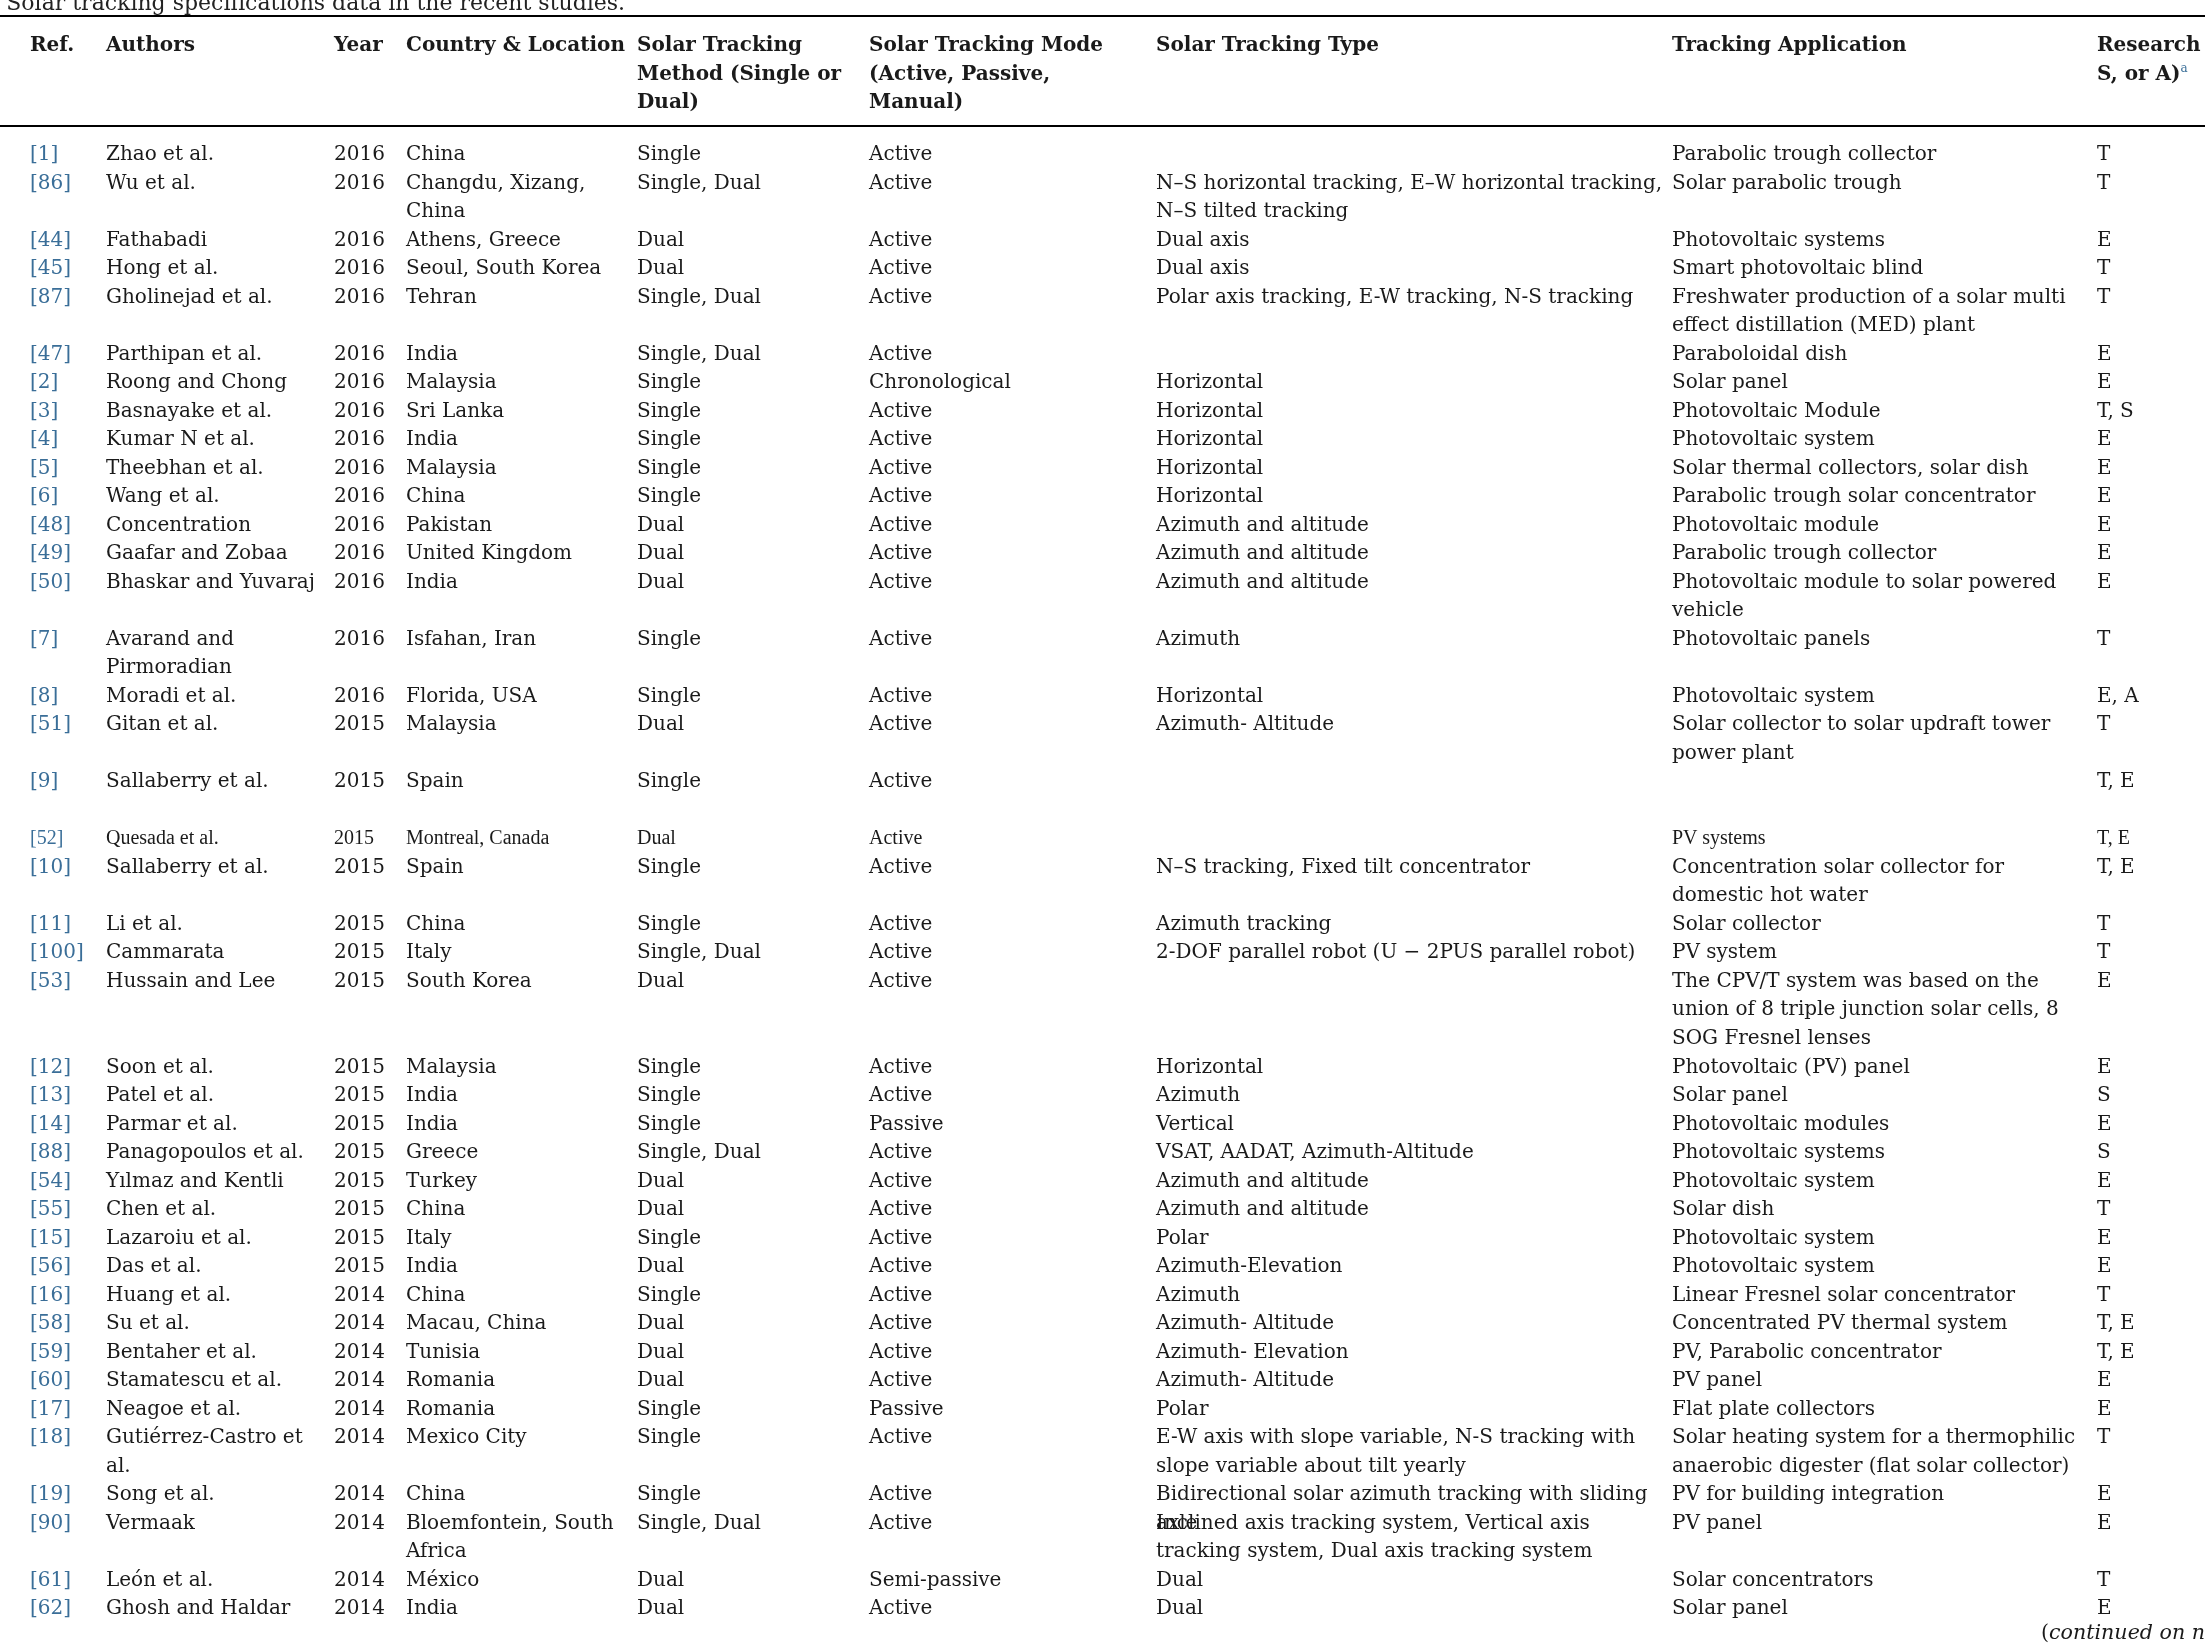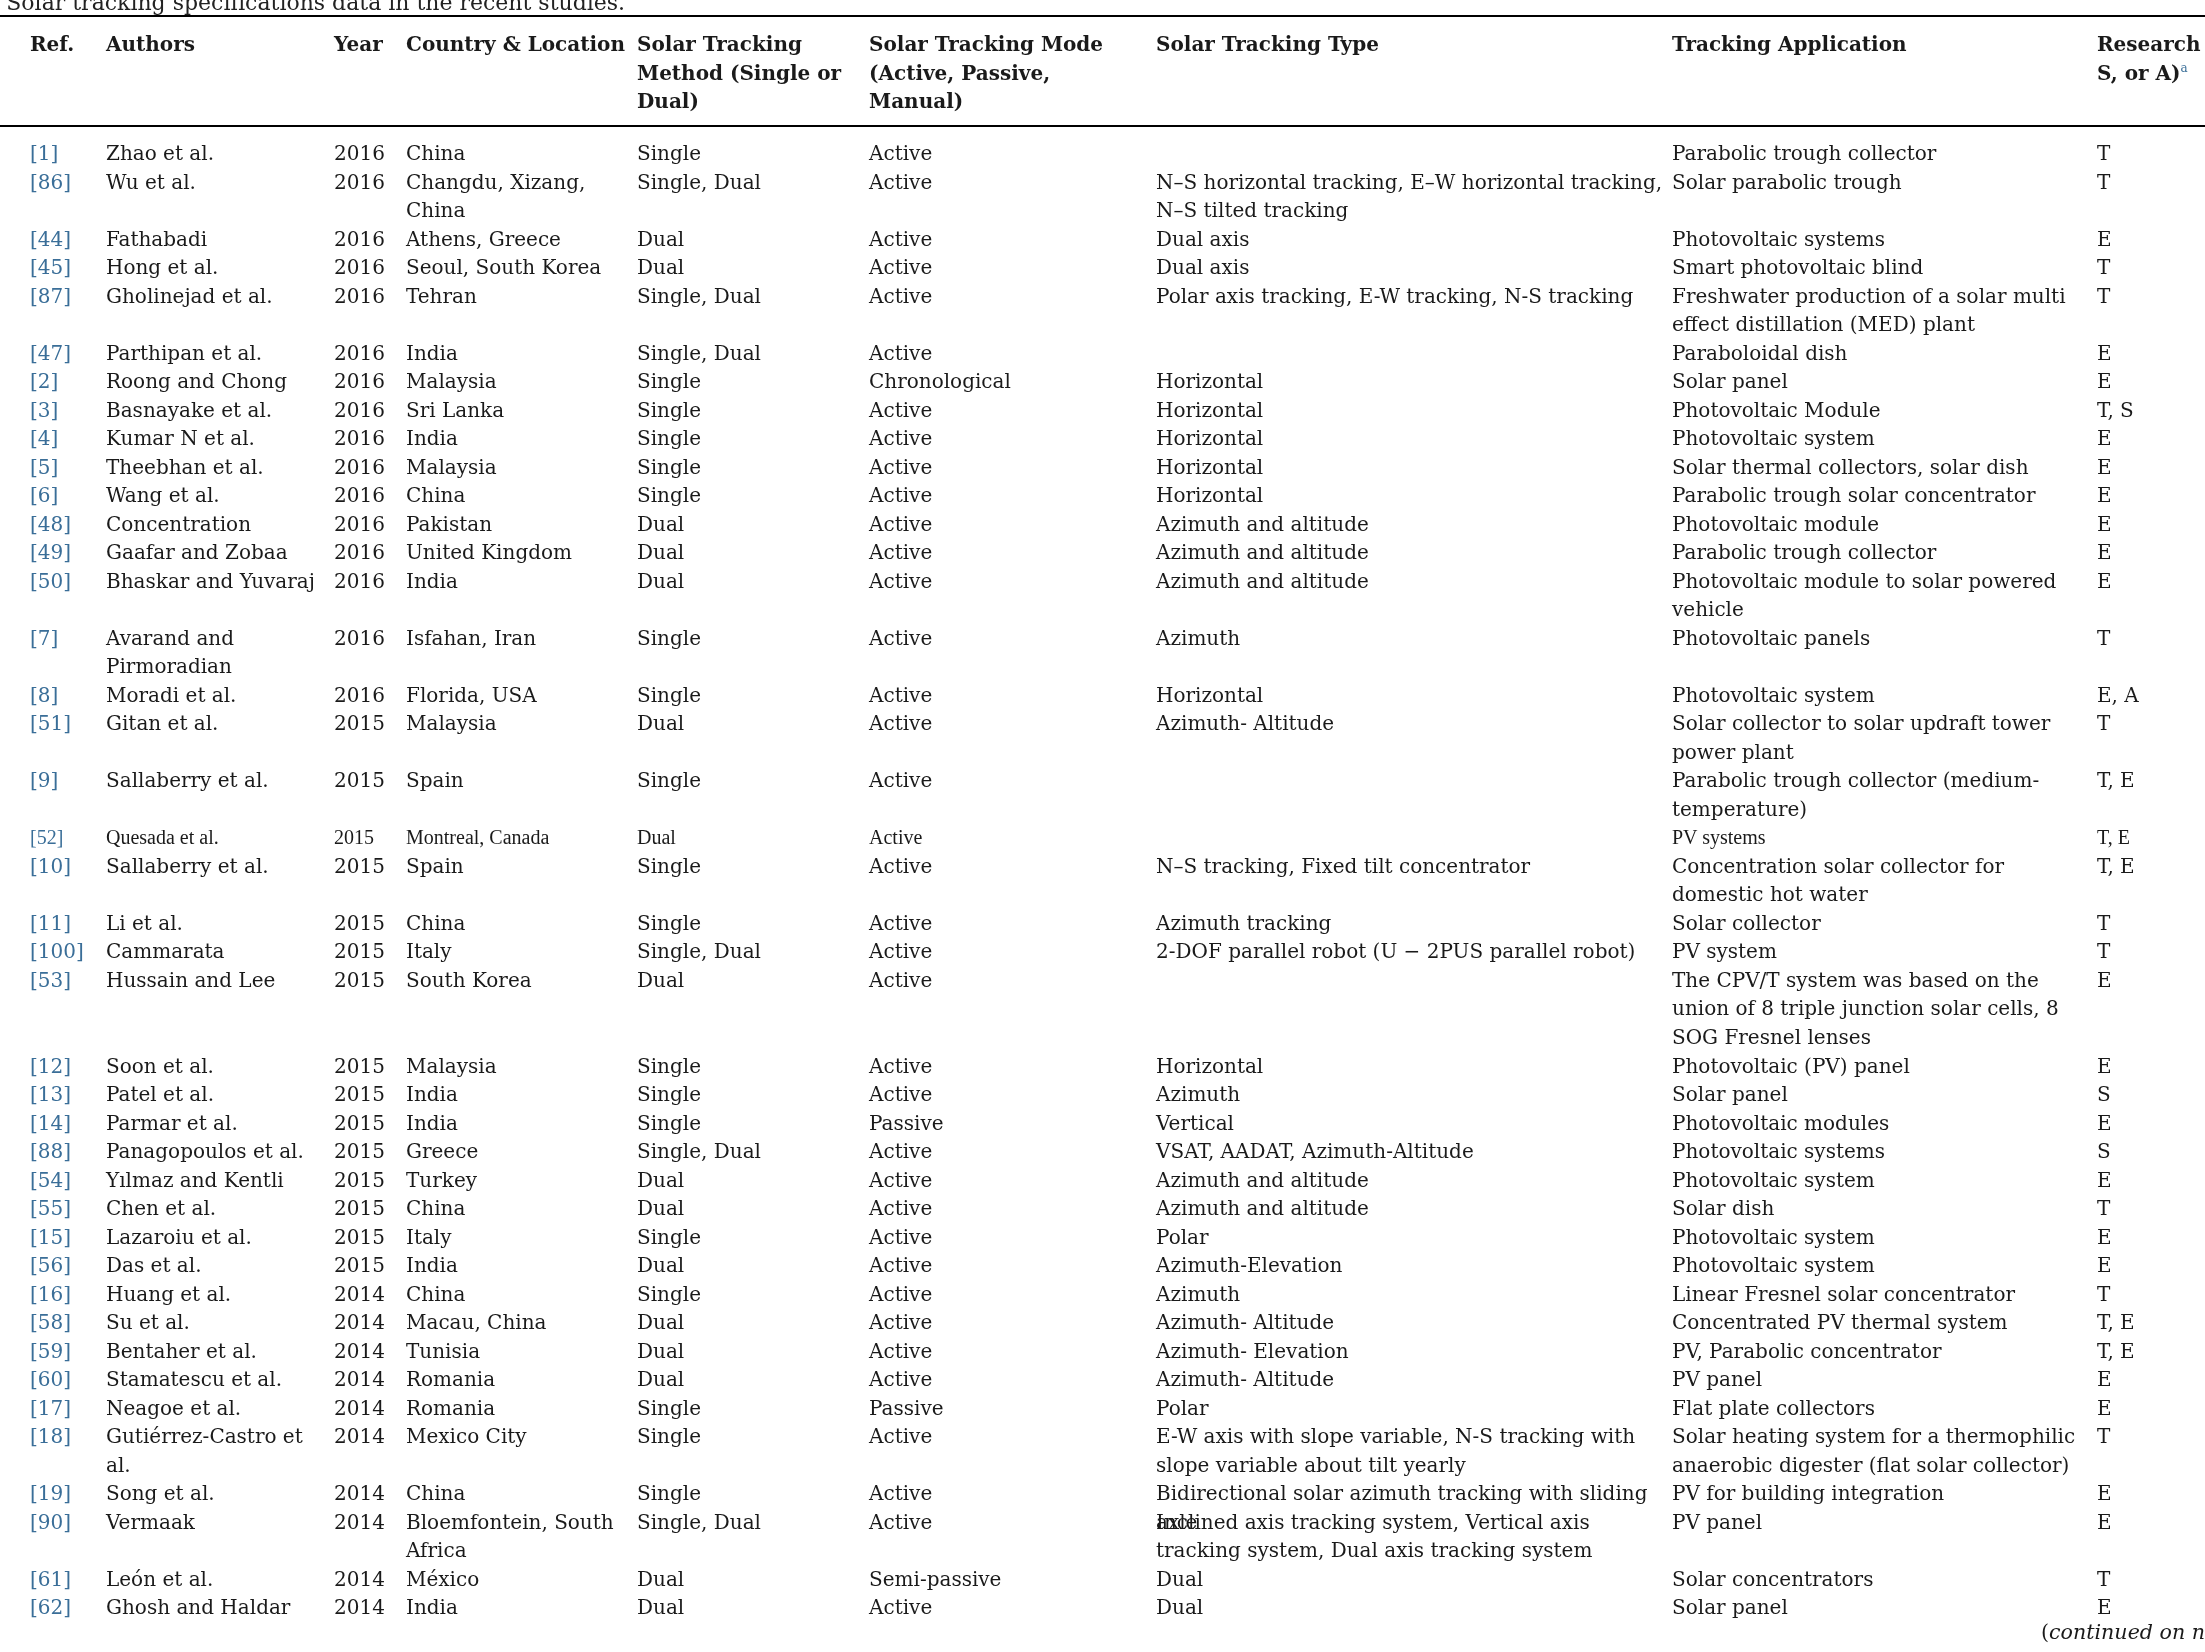--- a/index.html
+++ b/index.html
@@ -258,21 +258,20 @@
       <div class="td c-res">T</div>
     </div>
     <div class="tr" style="height: 57px;">
       <div class="td c-ref ref">[9]</div>
       <div class="td c-auth">Sallaberry et al.</div>
       <div class="td c-year">2015</div>
       <div class="td c-loc">Spain</div>
       <div class="td c-meth">Single</div>
       <div class="td c-mode">Active</div>
       <div class="td c-type"></div>
-      <div class="td c-app">Parabolic trough collector (medium-temperature)</div>
       <div class="td c-res">T, E</div>
     </div>
     <div class="tr" style="height: 28.5px; font-family: Liberation Serif, serif;">
       <div class="td c-ref ref">[52]</div>
       <div class="td c-auth">Quesada et al.</div>
       <div class="td c-year">2015</div>
       <div class="td c-loc">Montreal, Canada</div>
       <div class="td c-meth">Dual</div>
       <div class="td c-mode">Active</div>
       <div class="td c-type"></div>

